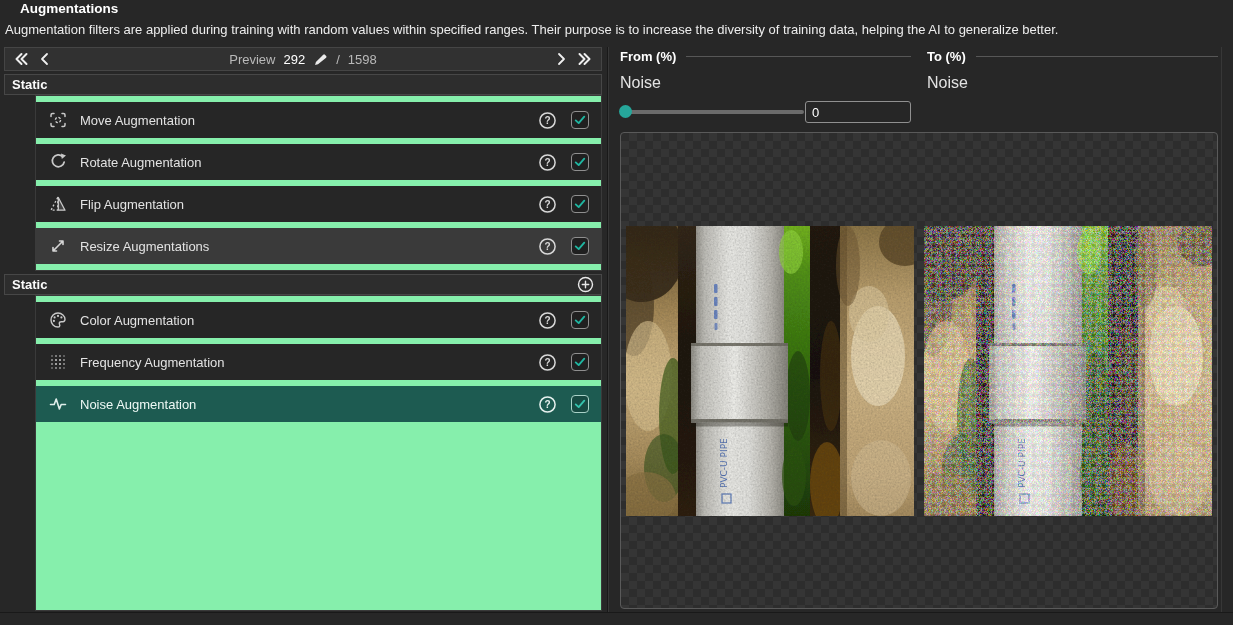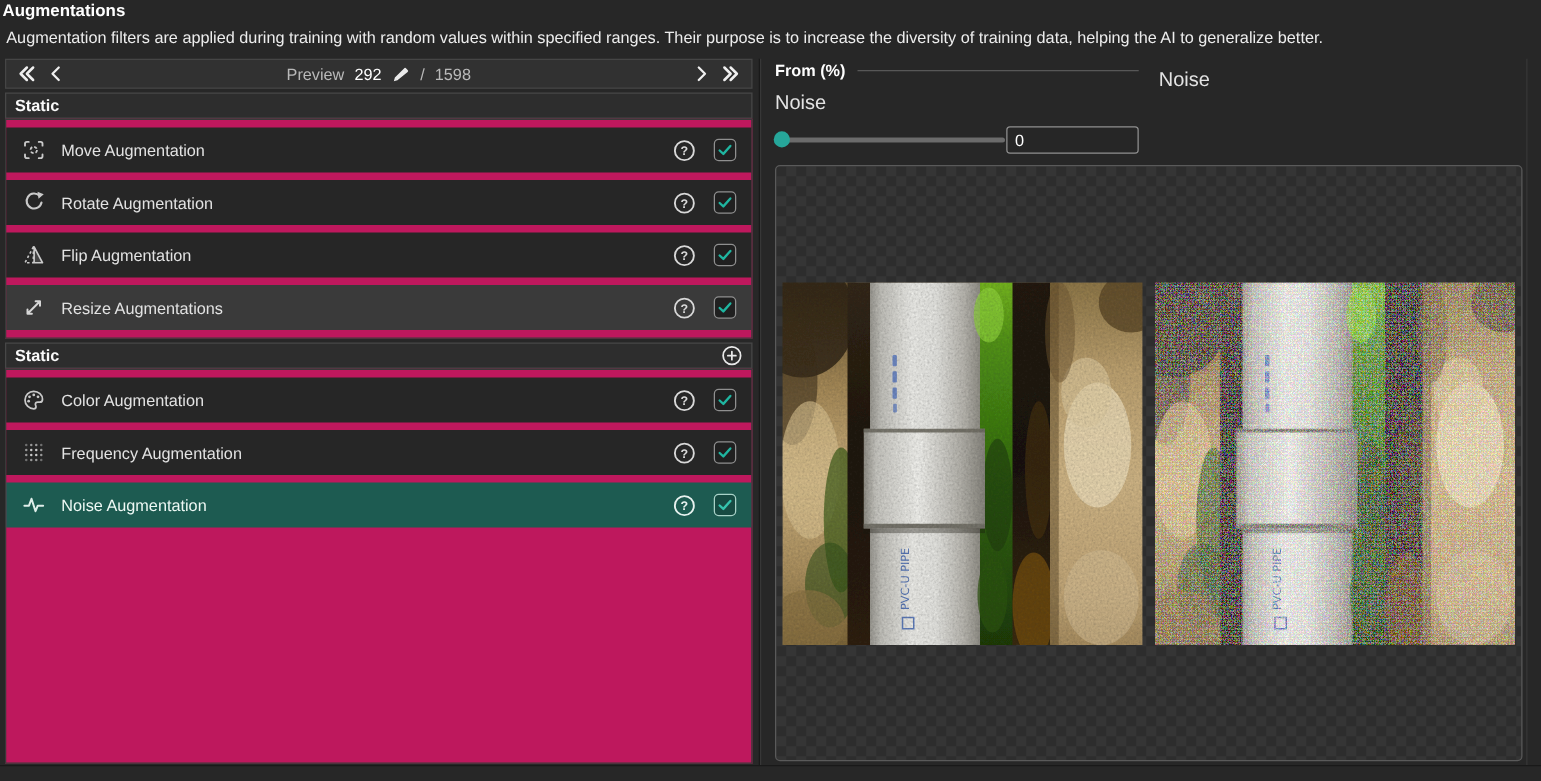--- a/index.html
+++ b/index.html
@@ -1,33 +1,33 @@
 <!DOCTYPE html>
 <html><head>
 <meta charset="utf-8">
 <style>
   html,body{margin:0;padding:0;background:#1b1b1b;}
   #app{position:relative;width:1233px;height:625px;background:#272727;overflow:hidden;
        font-family:"Liberation Sans",sans-serif;color:#e6e6e6;}
-  .title{position:absolute;left:2px;top:1px;font-size:13.5px;font-weight:bold;color:#ffffff;}
+  .title{position:absolute;left:20px;top:1px;font-size:13.5px;font-weight:bold;color:#ffffff;}
   .subtitle{position:absolute;left:5px;top:22px;font-size:13px;color:#ededed;}
 
   
   .left-panel{position:absolute;left:4px;top:47px;width:598px;height:565px;}
   .navbar{height:24px;background:#313131;border:1px solid #454545;box-sizing:border-box;
           display:flex;align-items:center;padding:4px 8px;}
   .navbar .nav-left,.navbar .nav-right{display:flex;align-items:center;gap:8px;}
   .navbar .nav-center{flex:1;display:flex;align-items:center;justify-content:center;gap:8px;
           font-size:13px;color:#b9b9b9;}
   .nav-center .num{color:#ffffff;}
   .icon-btn{display:flex;align-items:center;justify-content:center;cursor:pointer;background:none;border:none;padding:0;}
   .sec-header{margin-top:3px;height:21px;background:#2d2d2d;border:1px solid #474747;box-sizing:border-box;
           display:flex;align-items:center;justify-content:space-between;padding:0 7px;
           font-size:13px;font-weight:bold;color:#fafafa;}
-  .sec-body{background:#be185d;border:1px solid #3a3a3a;box-sizing:border-box;padding-top:6px;}
+  .sec-body{background:#86efac;border:1px solid #3a3a3a;box-sizing:border-box;padding-top:6px;margin-left:31px;}
   .sec-body.static{height:176px;}
   .sec-body.dynamic{height:316px;}
   .aug-row{height:36px;margin-bottom:6px;background:#262626;display:flex;align-items:center;
           padding:0 12px;box-sizing:border-box;cursor:pointer;}
   .aug-row.hovered{background:#3a3a3a;}
   .aug-row.selected{background:#1d5b51;}
   .aug-row .row-icon{width:20px;height:20px;margin-right:12px;flex:0 0 auto;}
   .aug-row .row-label{font-size:13px;color:#e2e2e2;}
   .aug-row.selected .row-label{color:#eef9f5;}
   .row-right{margin-left:auto;display:flex;align-items:center;gap:14px;}
@@ -396,20 +396,24 @@
         </div>
         <div class="param-label">Noise</div>
         <div class="slider-row">
           <div class="slider from">
             <div class="handle"></div>
           </div>
           <input class="num-input" type="text" value="0" style="">
         </div>
       </div>
       <div class="param-col">
+        <div class="col-head">
+          <span class="hd">To (%)</span>
+          <span class="rule"></span>
+        </div>
         <div class="param-label">Noise</div>
       </div>
     </div>
 
     <div class="preview-box">
       <svg width="288" height="290" viewBox="0 0 288 290">
         <use href="#pipe-art" filter="url(#f-grain)"></use>
       </svg>
       <svg width="288" height="290" viewBox="0 0 288 290">
         <use href="#pipe-art" filter="url(#f-speckle)"></use>

